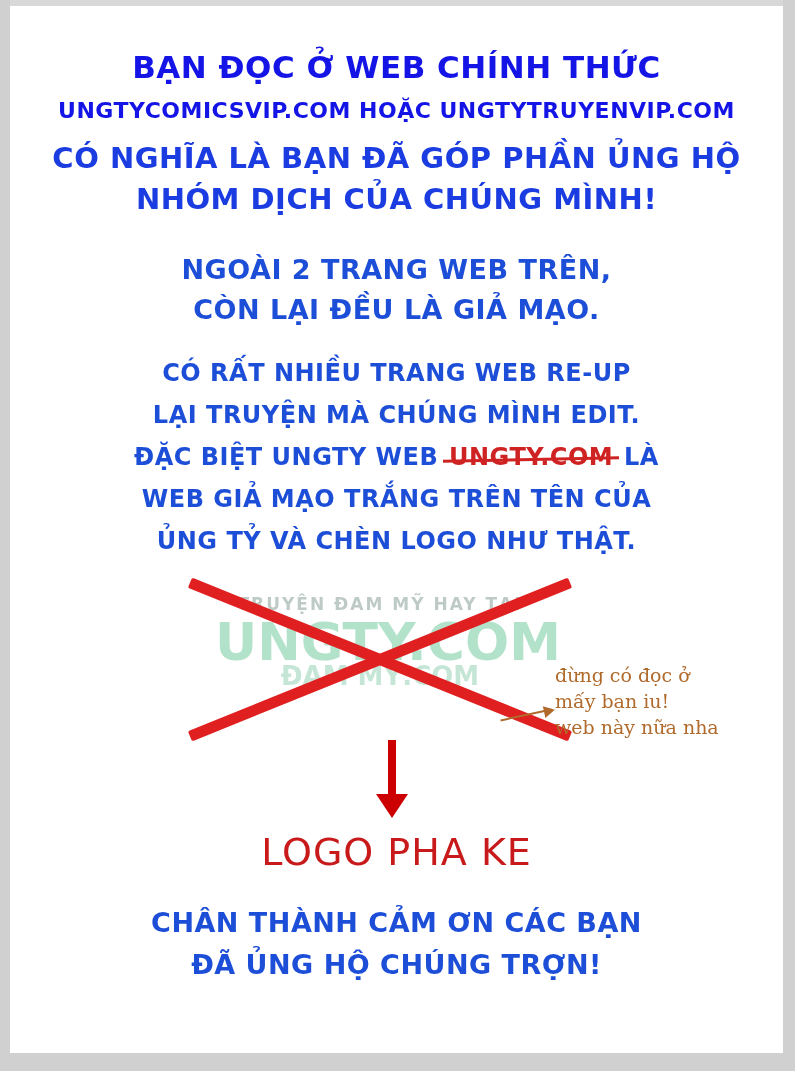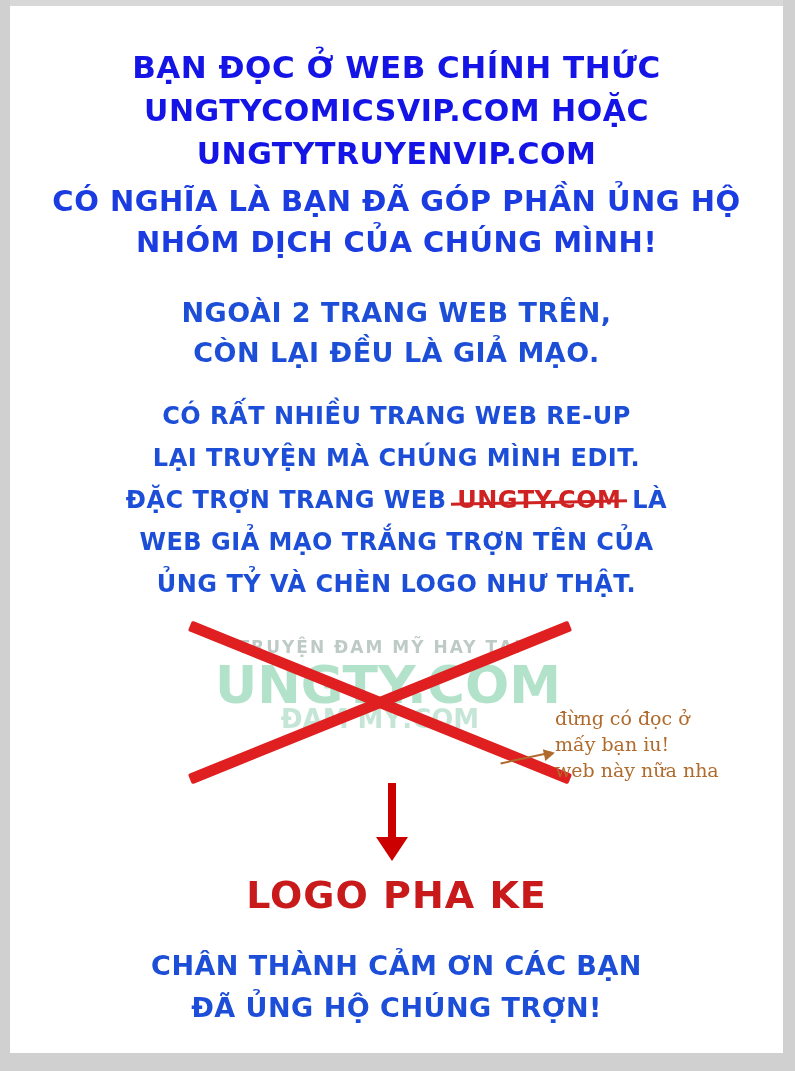--- a/index.html
+++ b/index.html
@@ -48,21 +48,21 @@
   }
 
   
   .hdr {
     color: #1414e6;
     font-size: 31px;
     line-height: 43px;
     padding-top: 40px;
   }
   .hdr .line-sites {
-    font-size: 30px;
+    font-size: 22px;
   }
   .hdr .line2 { font-size: 30px; }
 
   .sub-blue {
     color: #1a3ce0;
     font-size: 29px;
     line-height: 41px;
     margin-top: 6px;
   }
 
@@ -173,21 +173,21 @@
   }
 
   .logo-pha-ke {
     position: absolute;
     left: 0;
     right: 0;
     top: 258px;
     text-align: center;
     color: #c81a1a;
     font-size: 38px;
-    font-weight: 700;
+    font-weight: 400;
     letter-spacing: 1px;
   }
 
   
   .note {
     position: absolute;
     left: 545px;
     top: 90px;
     width: 190px;
     color: #b06a2c;
@@ -251,23 +251,23 @@
 
     <div class="block para2">
       <div>NGOÀI 2 TRANG WEB TRÊN,</div>
       <div>CÒN LẠI ĐỀU LÀ GIẢ MẠO.</div>
     </div>
 
     <div class="block para3">
       <div>CÓ RẤT NHIỀU TRANG WEB RE-UP</div>
       <div>LẠI TRUYỆN MÀ CHÚNG MÌNH EDIT.</div>
       <div>
-        <span>ĐẶC TRỢN TRANG WEB </span><span class="strike-wrap">UNGTY.COM</span><span> LÀ</span>
-      </div>
-      <div>WEB GIẢ MẠO TRẮNG TRỢN TÊN CỦA</div>
+        <span>ĐẶC BIỆT UNGTY WEB </span><span class="strike-wrap">UNGTY.COM</span><span> LÀ</span>
+      </div>
+      <div>WEB GIẢ MẠO TRẮNG TRÊN TÊN CỦA</div>
       <div>ỦNG TỶ VÀ CHÈN LOGO NHƯ THẬT.</div>
     </div>
 
     <div class="logo-area">
 
       <div class="fake-logo">
         <div class="small">TRUYỆN ĐAM MỸ HAY TẠI</div>
         <div class="big">UNGTY.COM</div>
         <div class="mid">ĐAM MỸ.COM</div>
       </div>

